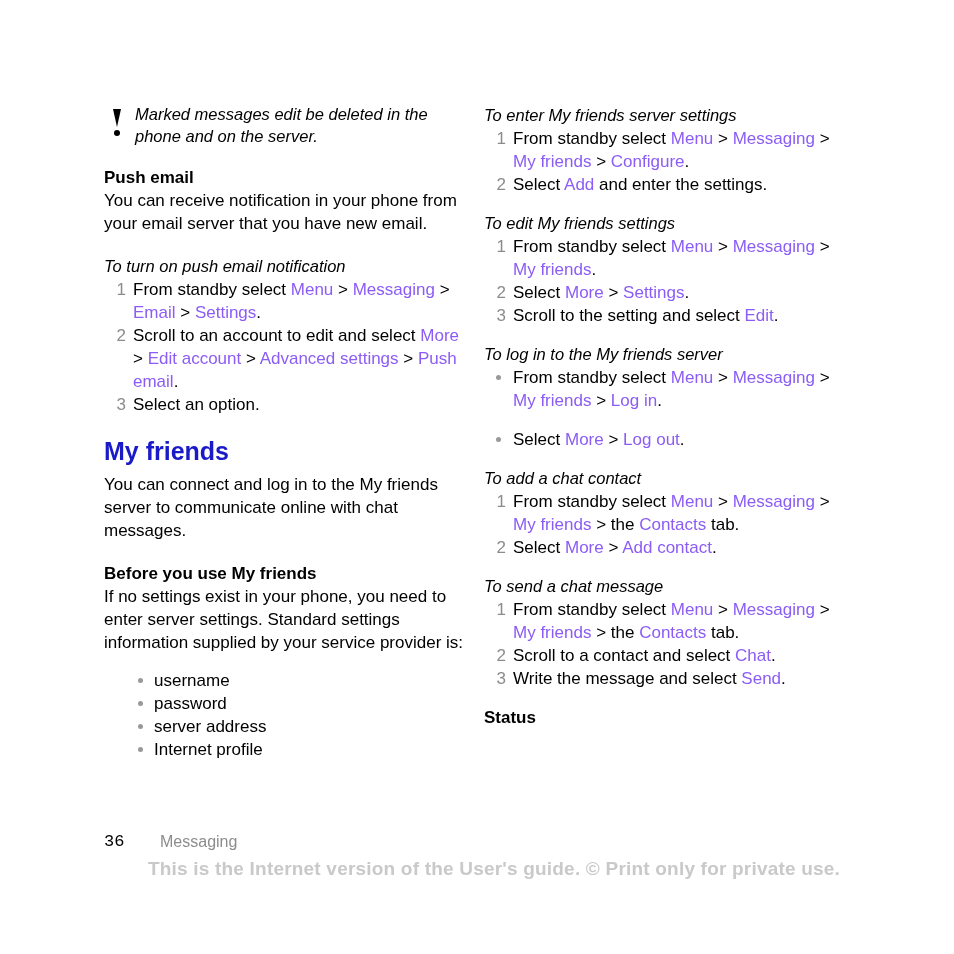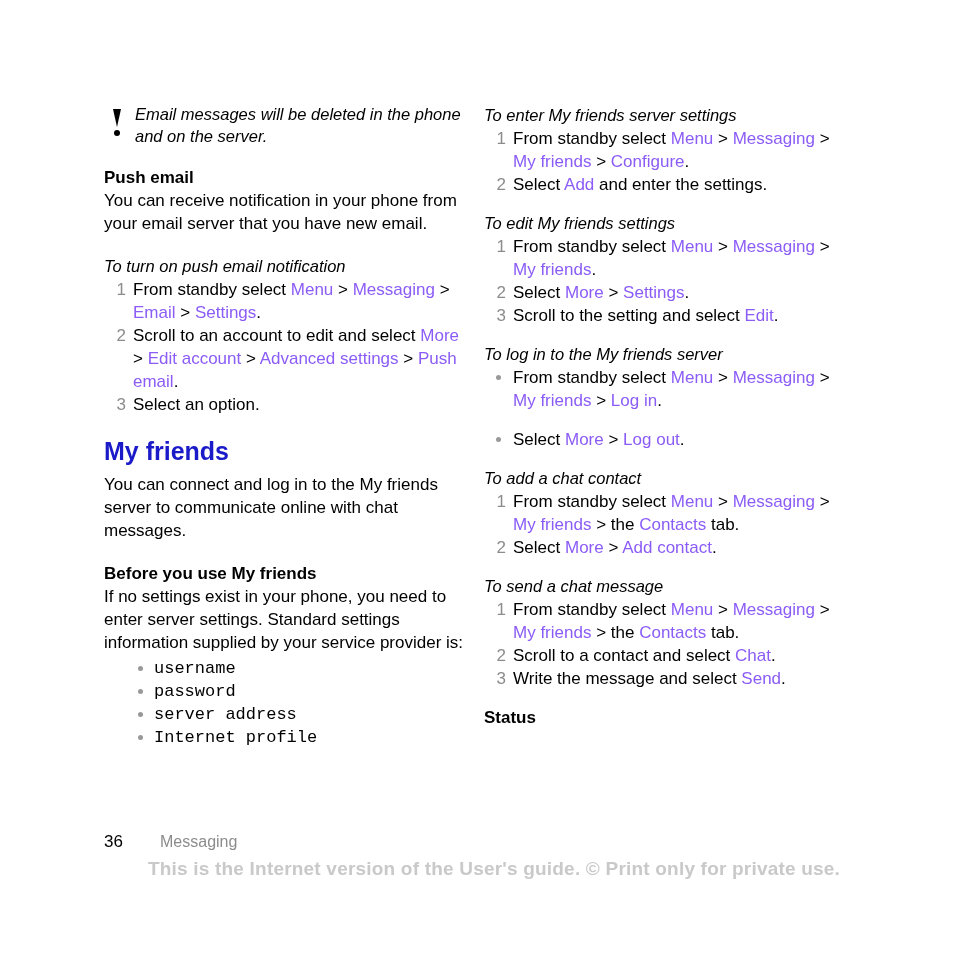--- a/index.html
+++ b/index.html
@@ -167,20 +167,21 @@
     top: 832px;
     width: 760px;
   }
   .pg-num {
     position: absolute;
     left: 0;
     top: 0;
     font-size: 17px;
     color: #000;
     font-weight: normal;
+    font-family: Liberation Mono, monospace;
   }
   .pg-chapter {
     position: absolute;
     left: 56px;
     top: 1px;
     font-size: 16px;
     color: #8c8c8c;
   }
   .copyright {
     position: absolute;
@@ -199,21 +200,21 @@
 
 <div class="page">
 
   <div class="col col-left">
 
     <div class="note">
       <span class="note-icon">
         <span class="bar"></span>
           <span class="dot"></span>
       </span>
-      <div class="note-text">Email messages will be deleted in the phone and on the server.</div>
+      <div class="note-text">Marked messages edit be deleted in the phone and on the server.</div>
     </div>
 
     <div class="block">
       <h3 class="sub-head">Push email</h3>
       <p class="body">You can receive notification in your phone from your email server that you have new email.</p>
     </div>
 
     <div class="block">
       <h3 class="proc-head">To turn on push email notification</h3>
       <ol class="steps">
@@ -224,21 +225,21 @@
     </div>
 
     <div class="block">
       <h2 class="section-title">My friends</h2>
       <p class="body">You can connect and log in to the My friends server to communicate online with chat messages.</p>
     </div>
 
     <div class="block">
       <h3 class="sub-head">Before you use My friends</h3>
       <p class="body">If no settings exist in your phone, you need to enter server settings. Standard settings information supplied by your service provider is:</p>
-      <ul class="plain-bullets" style="margin-top:3px;font-family:Liberation Mono, monospace;">
+      <ul class="plain-bullets" style="margin-top:15px;">
           <li><span class="dot"></span><span>username</span></li>
           <li><span class="dot"></span><span>password</span></li>
           <li><span class="dot"></span><span>server address</span></li>
           <li><span class="dot"></span><span>Internet profile</span></li>
         </ul>
     </div>
 
   </div>
 
   <div class="col col-right">

